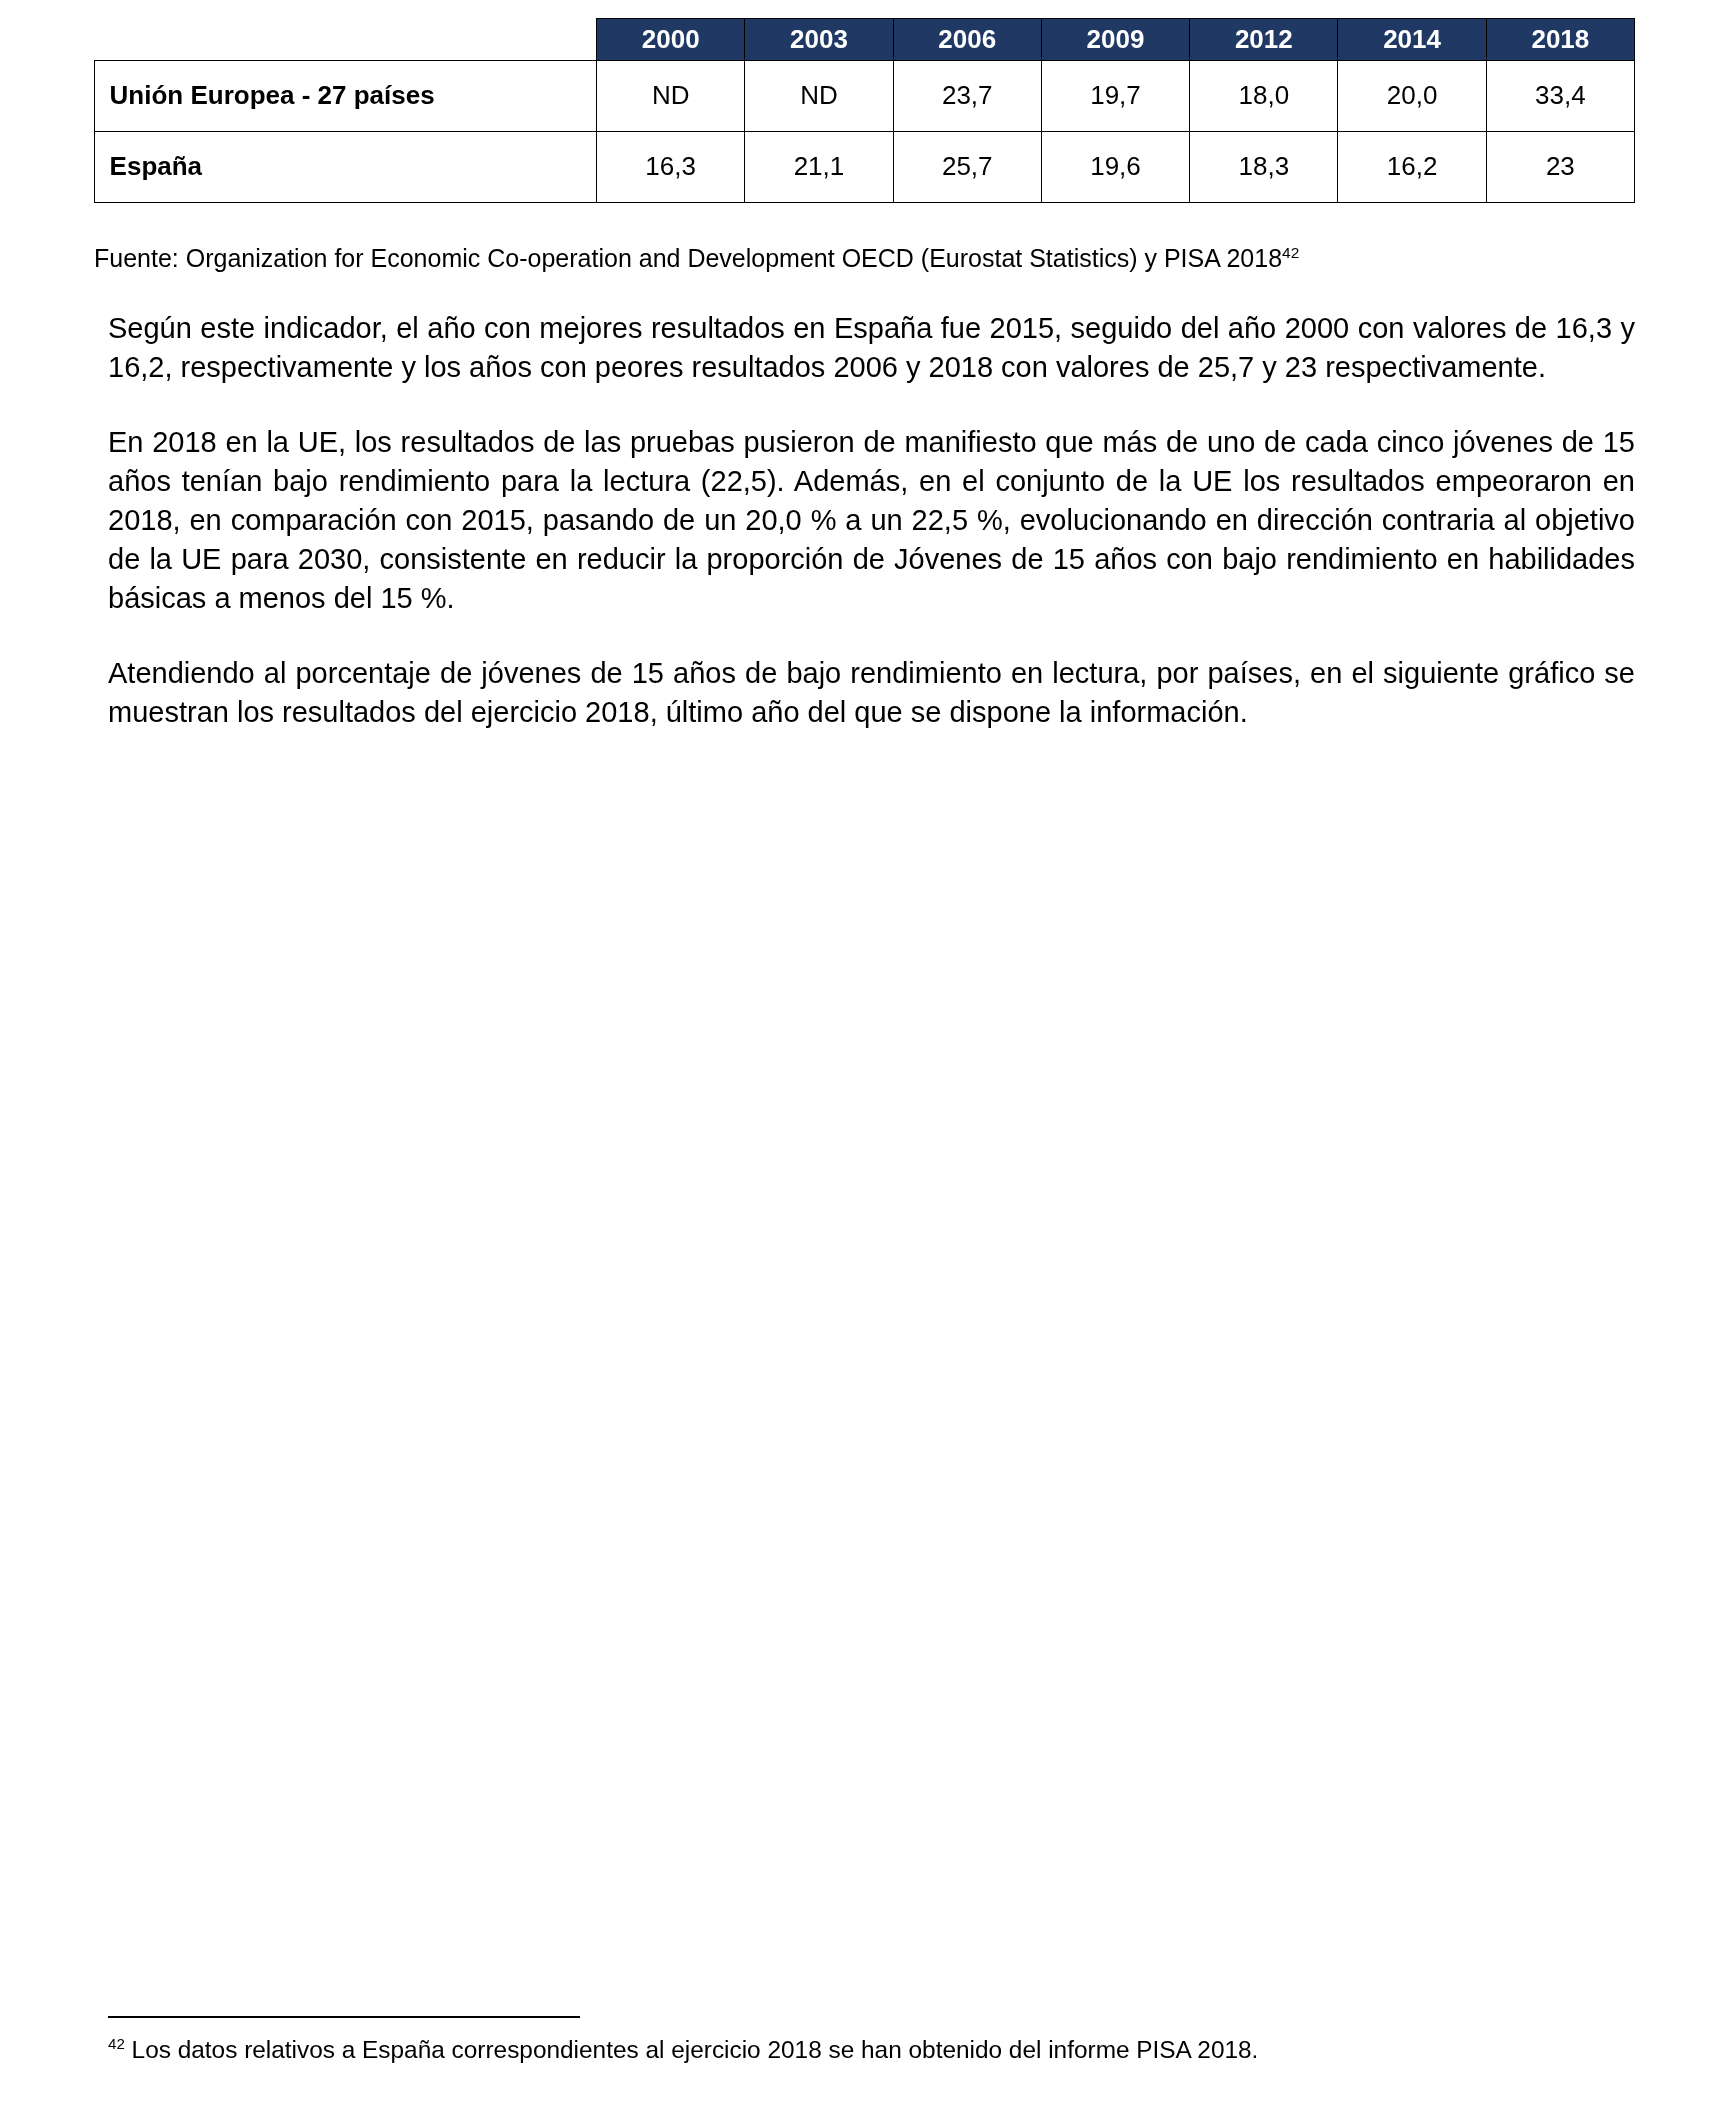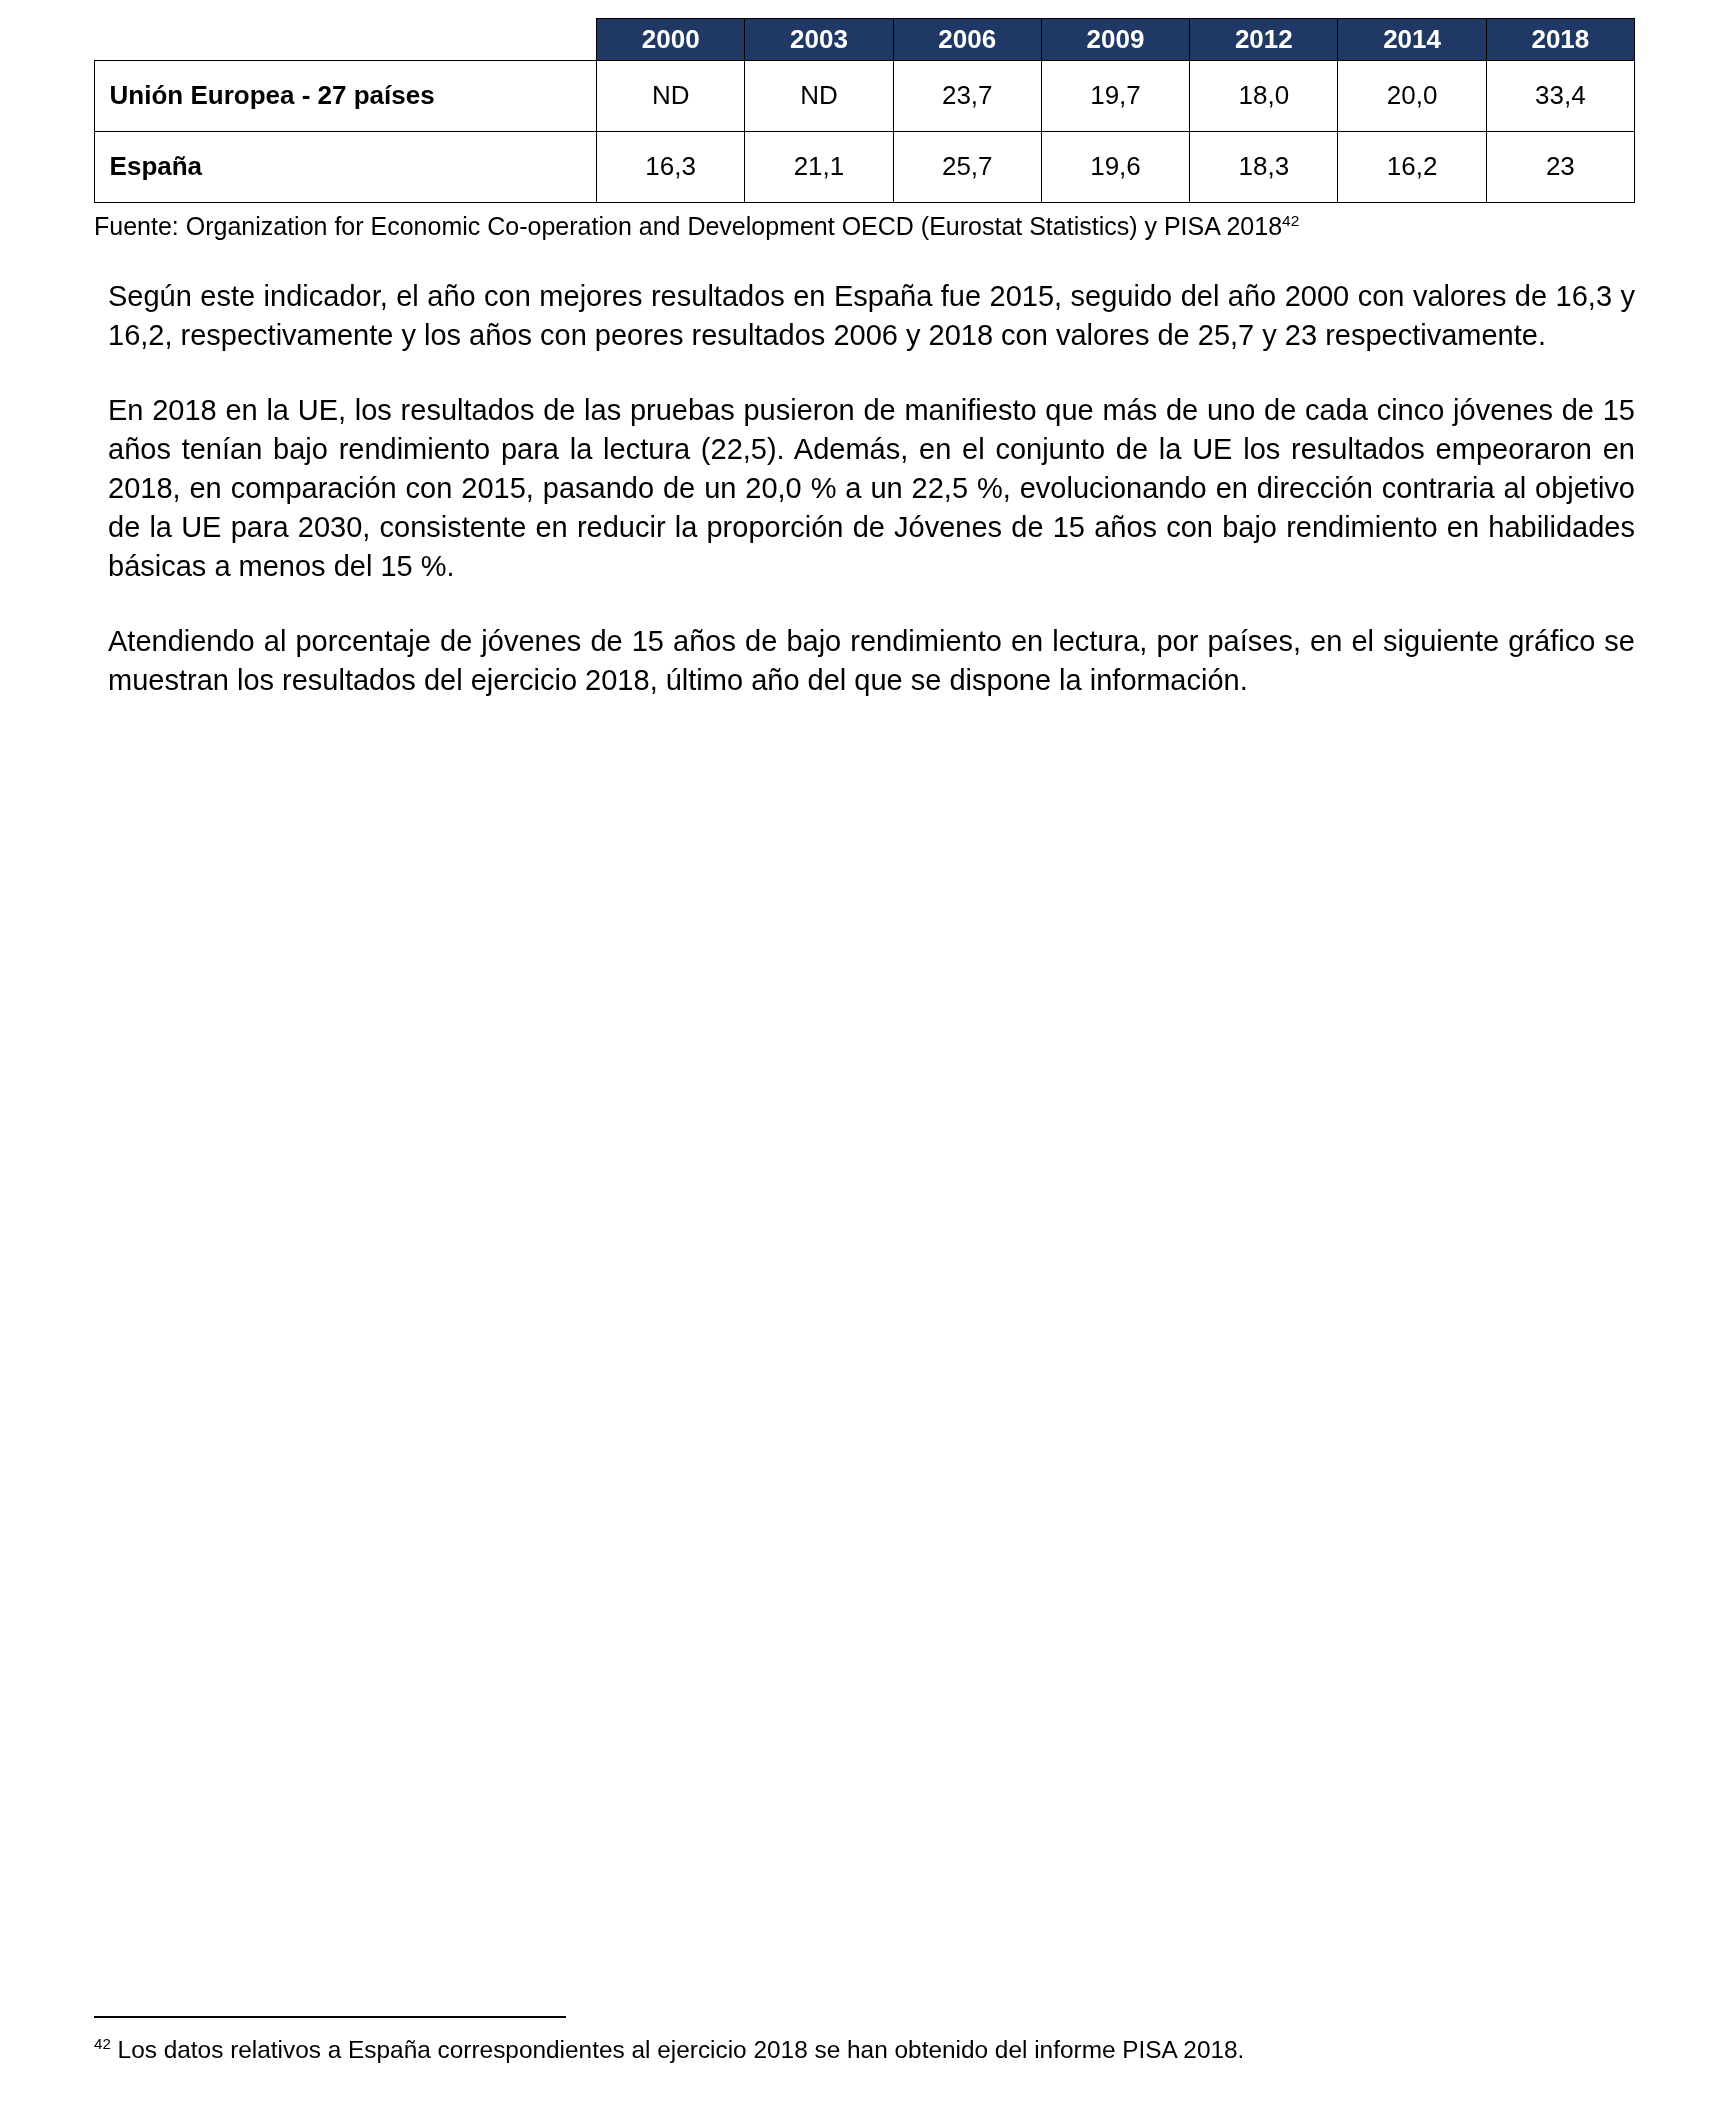--- a/index.html
+++ b/index.html
@@ -57,37 +57,37 @@
     text-align: left;
     padding: 19.5px 11.4px 19.5px 14.6px;
   }
   table.data-table td.value-cell {
     text-align: center;
     padding: 19.5px 3.3px;
     font-weight: normal;
   }
   .source-note {
     font-size: 25px;
-    margin-top: 9px;
+    margin-top: 41px;
     font-weight: normal;
   }
   sup.fn-ref {
     font-size: 0.62em;
     vertical-align: super;
     line-height: 0;
   }
   .body-paragraph {
     font-size: 29px;
     line-height: 39px;
     text-align: justify;
     margin: 36px 0 0 14px;
   }
   .footnote-area {
     position: absolute;
-    left: 94px;
+    left: 108px;
     right: 94px;
     bottom: 42px;
   }
   .footnote-divider {
     width: 472px;
     border: none;
     border-top: 2.4px solid #000000;
     margin: 0 0 14.6px 0;
   }
   .footnote-text {

